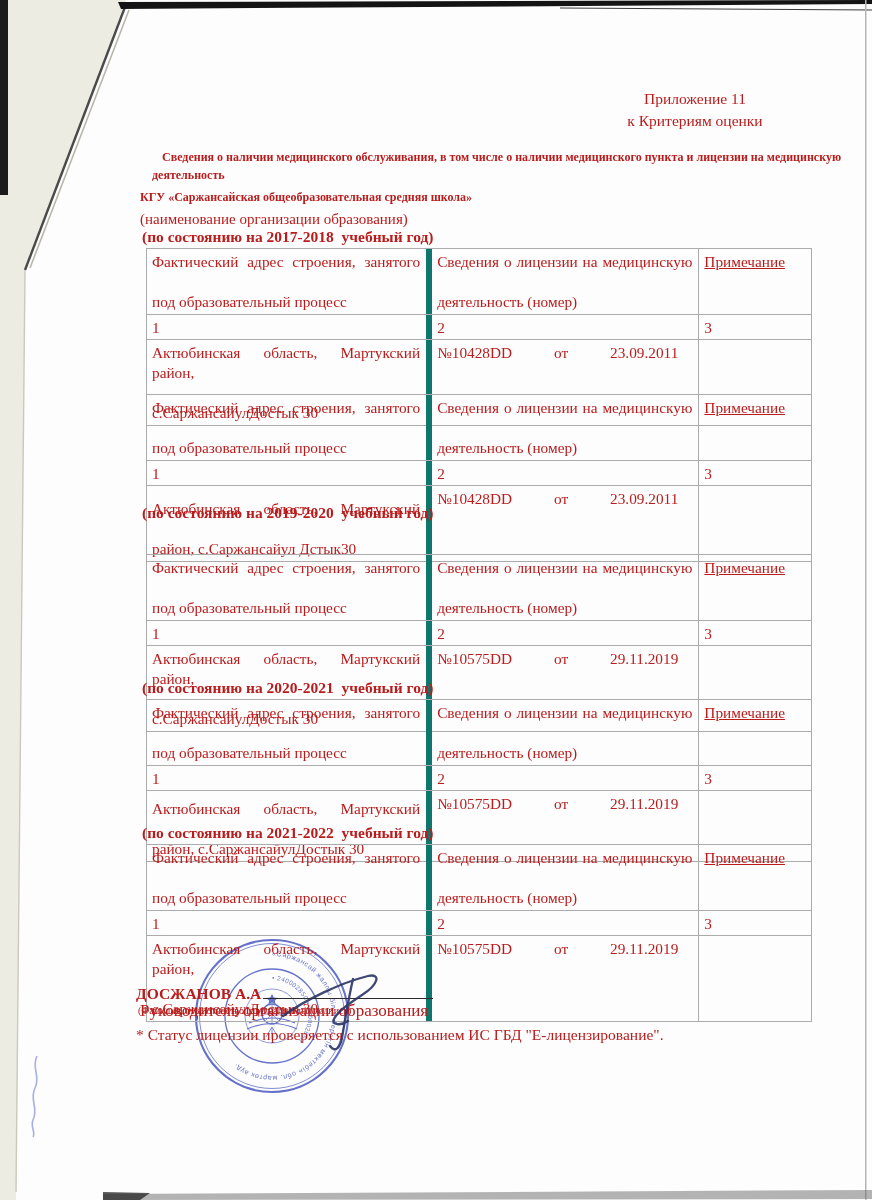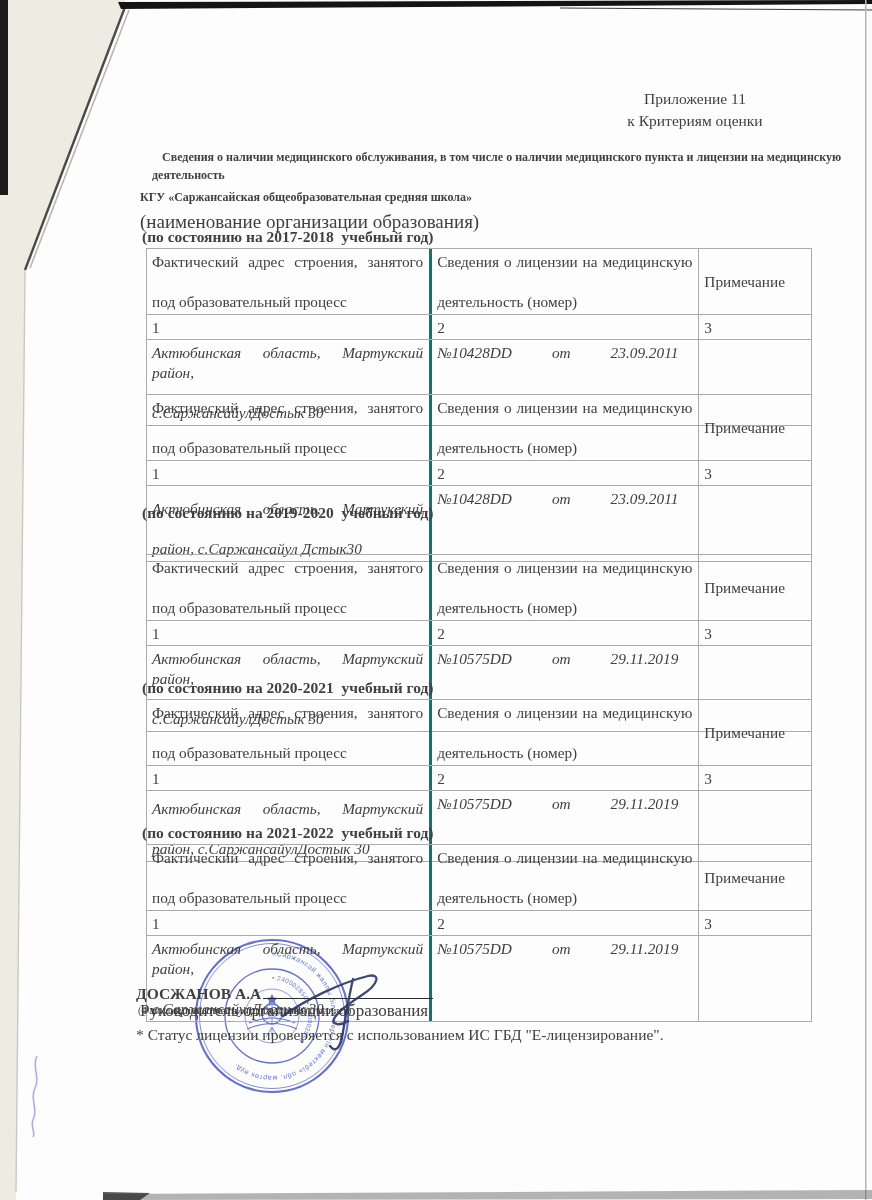--- a/index.html
+++ b/index.html
@@ -1,36 +1,36 @@
 <!DOCTYPE html>
 <html><head>
 <meta charset="utf-8">
 <style>
   html,body{margin:0;padding:0;background:#e9e8df;}
   #scan{position:relative;width:872px;height:1200px;overflow:hidden;
-        font-family:"Liberation Serif","DejaVu Serif",serif;color:#404040;background:#edece3;}
+        font-family:"Liberation Serif","DejaVu Serif",serif;color:#b91c1c;background:#edece3;}
   #page{position:absolute;left:14px;top:0;width:858px;height:1200px;background:#fdfdfd;}
   #artifacts{position:absolute;left:0;top:0;z-index:5;pointer-events:none;}
   .abs{position:absolute;}
   
   .appendix{left:570px;top:88px;width:250px;text-align:center;font-size:15.5px;line-height:22px;z-index:10;}
   .title{left:152px;top:148px;width:690px;font-weight:bold;font-size:12px;line-height:18px;text-indent:10px;z-index:10;}
   .org{left:140px;top:190px;width:690px;font-weight:bold;font-size:12px;z-index:10;}
-  .orghint{left:140px;top:211px;width:690px;font-size:19px;z-index:10;}
+  .orghint{left:140px;top:211px;width:690px;font-size:15px;z-index:10;}
   .caption{left:134px;width:600px;font-weight:bold;font-size:15.5px;z-index:10;margin-left:8px;}
   
   .tbl{left:146px;width:666px;border:1px solid #ababab;box-sizing:border-box;z-index:10;background:transparent;font-size:15.3px;line-height:20px;}
   .trow{display:flex;border-bottom:1px solid #ababab;box-sizing:border-box;}
-  .trow:last-child{border-bottom:none;font-style:italic;}
+  .trow:last-child{border-bottom:none;}
   .c1,.c2,.c3{box-sizing:border-box;padding:3px 6px 2px 5px;}
-  .c1{width:286px;border-right:3px solid #0f766e;}
+  .c1{width:286px;border-right:6px solid #0f766e;}
   .c2{width:268px;border-right:1px solid #ababab;}
   .c3{width:112px;}
   .hrow{min-height:50px;}
-  .hrow .c3{display:flex;align-items:center;}
+  .hrow .c3{display:flex;align-items:flex-start;text-decoration:underline;}
   .nrow{height:25px;}
   .nrow .c3{display:flex;align-items:flex-end;padding-bottom:1px;}
   .jline{display:block;text-align:justify;}
   .jline::after{content:"";display:inline-block;width:100%;height:0;}
   .license{display:flex;justify-content:space-between;padding-right:14px;}
   
   .f1{left:140px;top:963px;font-size:17px;z-index:12;margin-top:38px;}
   .f2{left:136px;top:984px;font-size:15.5px;font-weight:700;z-index:12;}
   .sig-line{display:inline-block;width:170px;border-bottom:1.4px solid #2a2a2a;height:14px;margin-left:2px;}
   .f3{left:138px;top:1005px;font-size:10px;z-index:12;}

